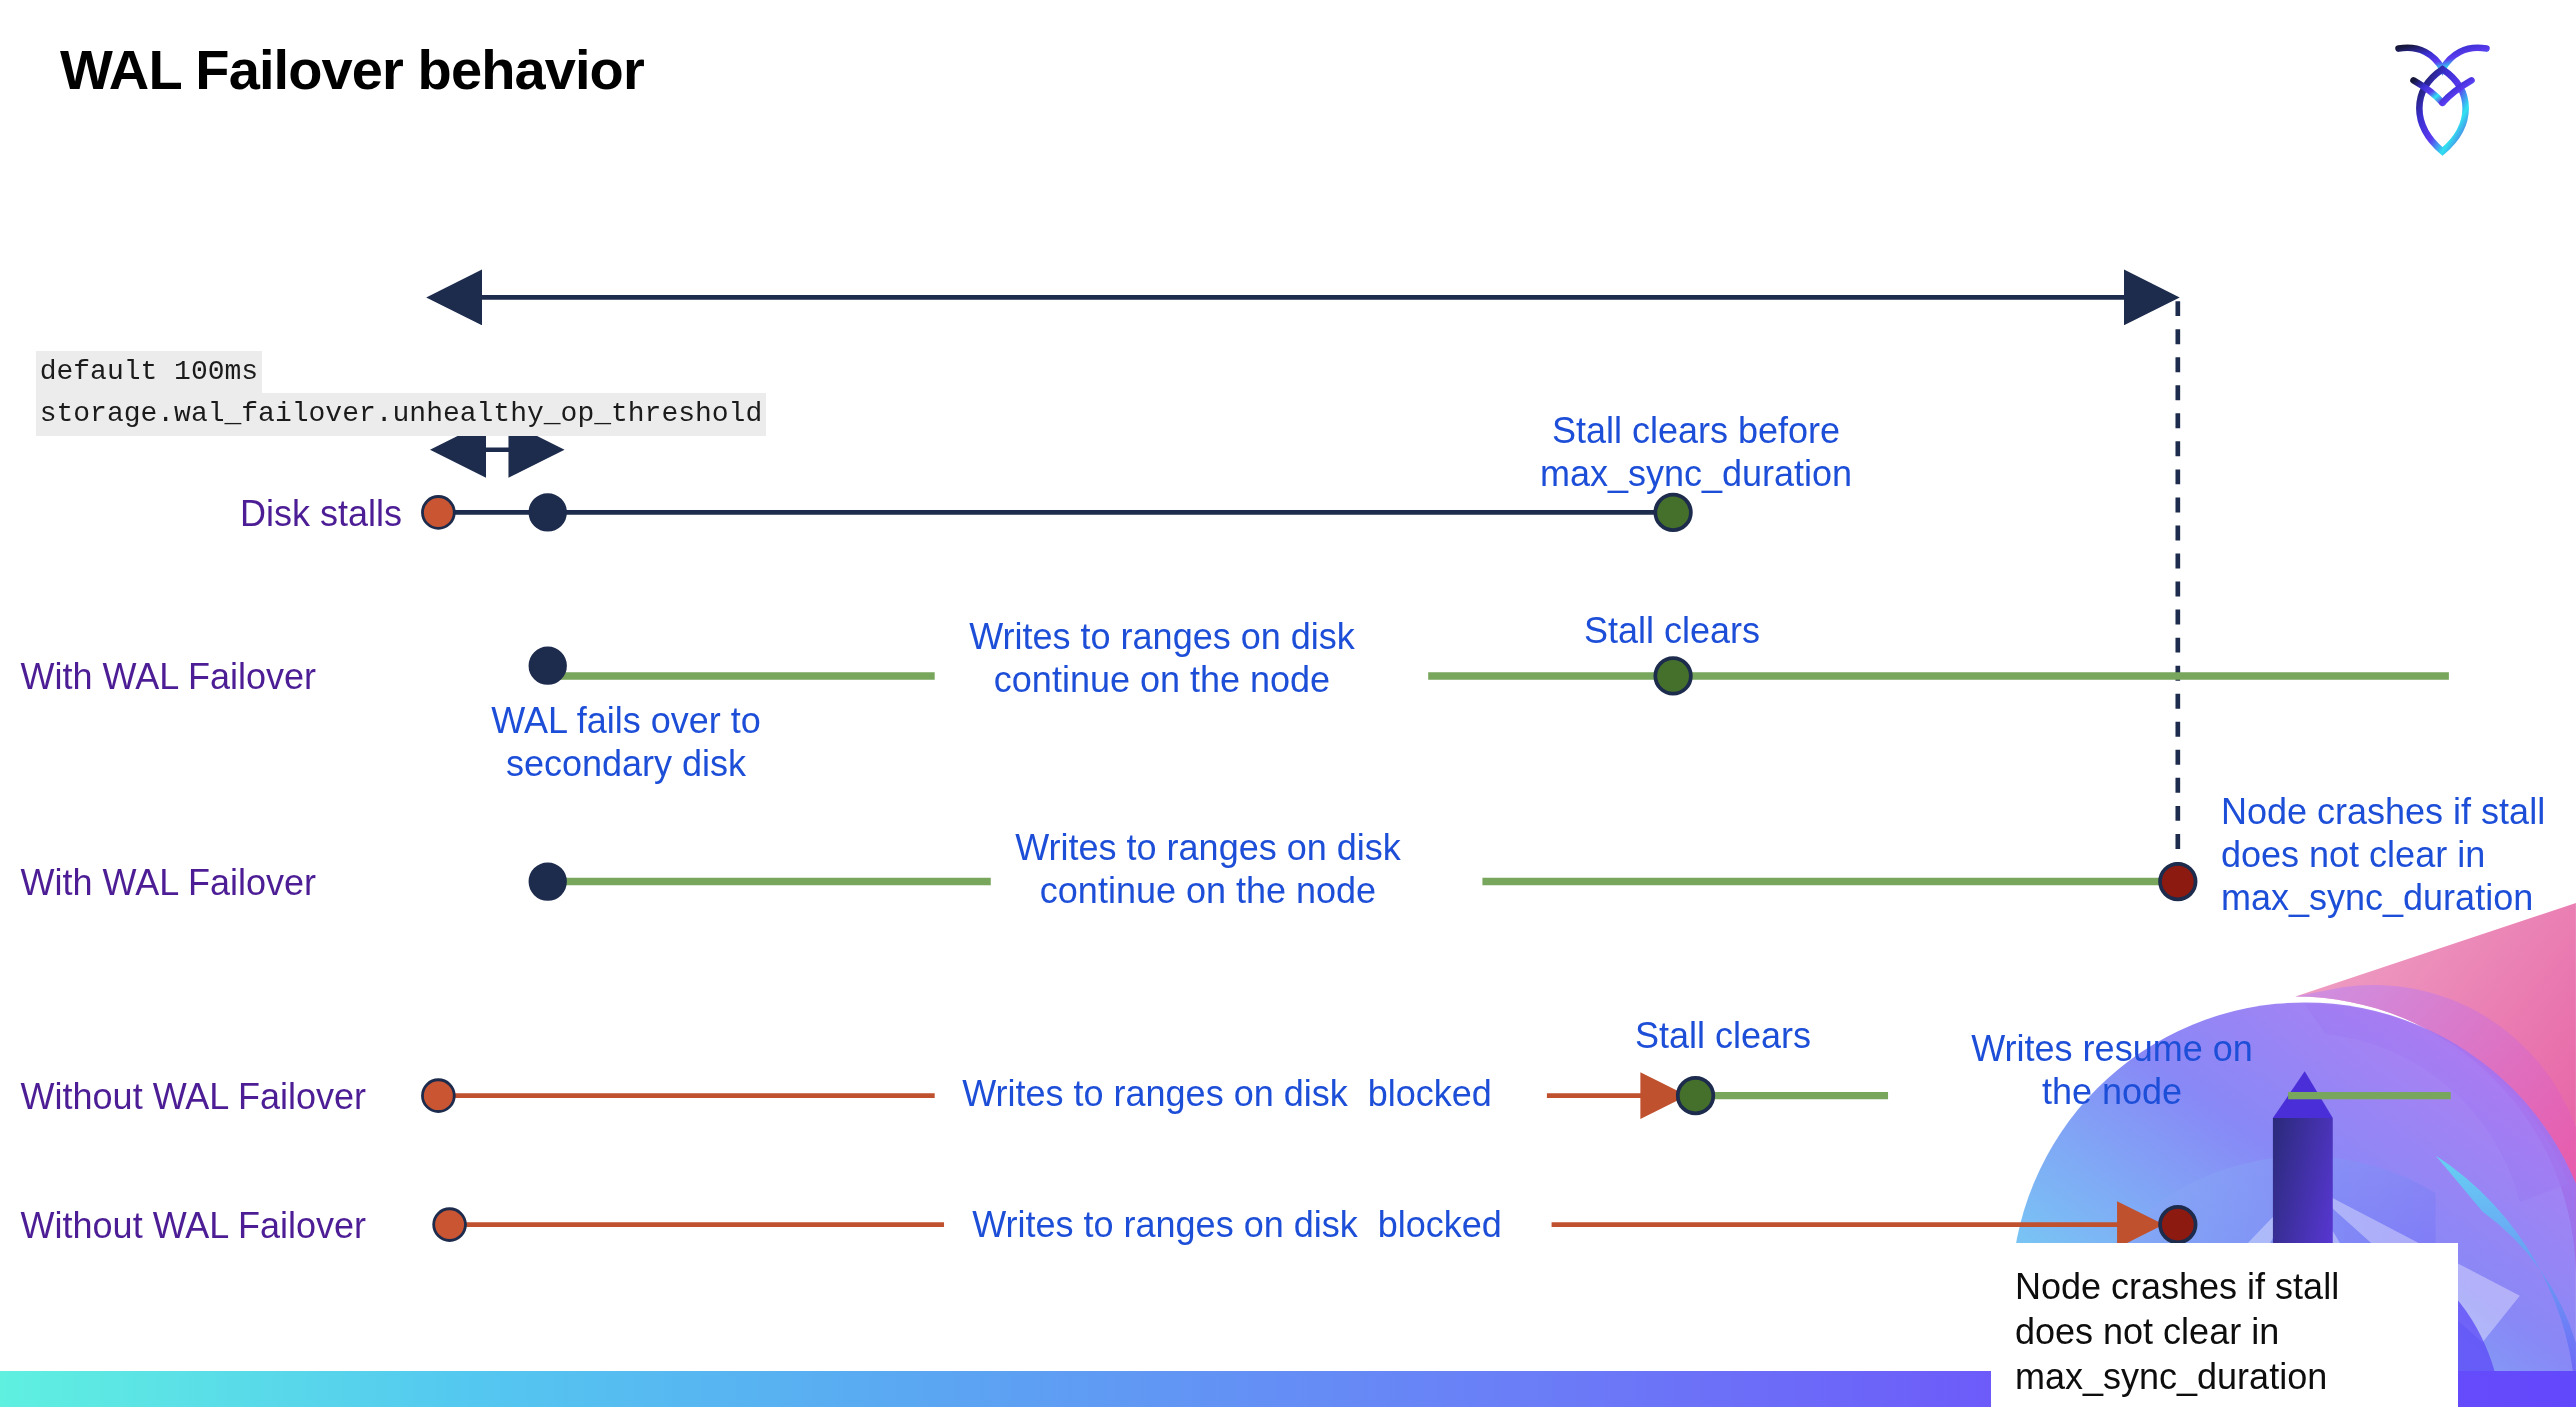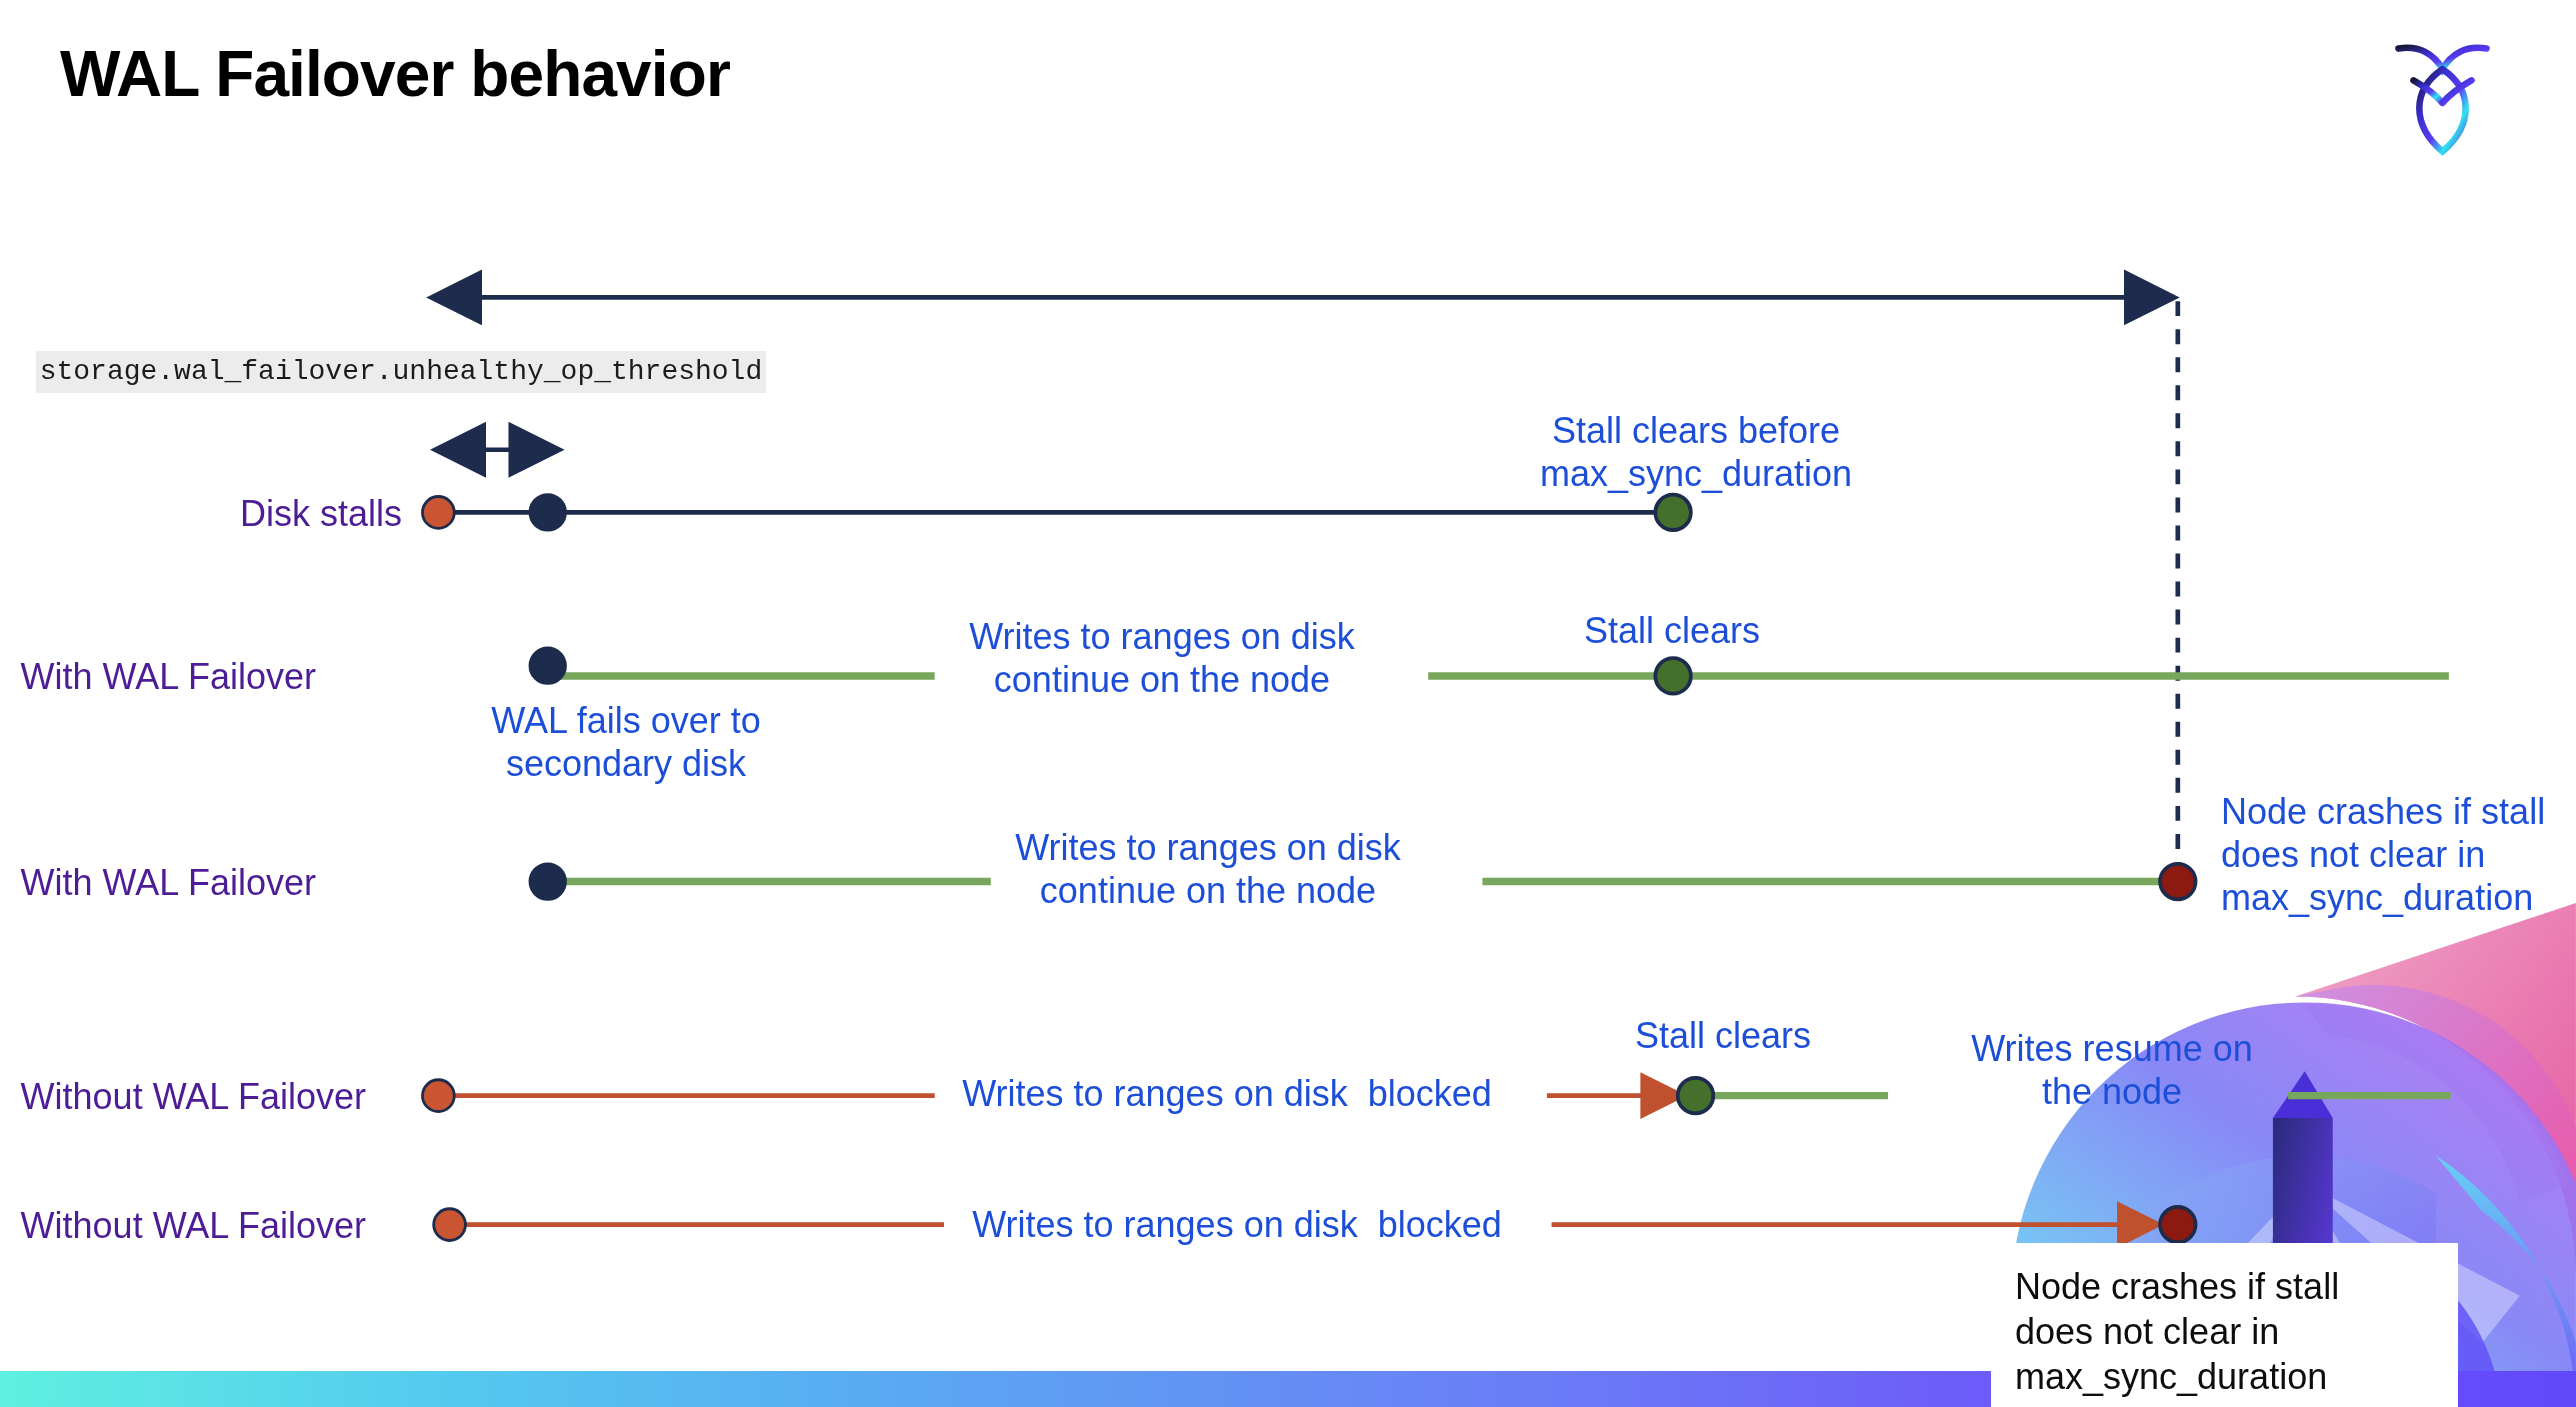--- a/index.html
+++ b/index.html
@@ -8,21 +8,21 @@
     background:#ffffff;
     font-family:"Liberation Sans", sans-serif;
     overflow:hidden;
     position:relative;
   }
   .slide{position:absolute;inset:0;overflow:hidden;}
 
   
   .title{
     position:absolute;left:60px;top:39px;
-    font-size:64px;font-weight:bold;letter-spacing:-0.9px;
+    font-size:56px;font-weight:bold;letter-spacing:-0.9px;
     color:#000000;line-height:1.1;white-space:nowrap;
   }
 
   
   .logo{position:absolute;left:2391px;top:28px;width:103px;height:131px;}
 
   
   .deco{position:absolute;right:0;bottom:0;width:580px;height:505px;pointer-events:none;}
 
   
@@ -202,20 +202,21 @@
       <circle cx="2330" cy="1310" r="19" fill="#8c1a11" stroke="#1d2b4d" stroke-width="4"></circle>
     </g>
   </svg>
 
   <div class="bottombar"></div>
 
   <div class="code-ann" style="left:1142px;top:258px;">
   </div>
 
   <div class="code-ann" style="left:36px;top:351px;">
+    <div><span>default 100ms</span></div>
     <div><span>storage.wal_failover.unhealthy_op_threshold</span></div>
   </div>
 
   <div class="rowlabel right" style="left:402px;top:493px;">Disk stalls</div>
   <div class="rowlabel" style="left:20.6px;top:656px;">With WAL Failover</div>
   <div class="rowlabel" style="left:20.6px;top:862px;">With WAL Failover</div>
   <div class="rowlabel" style="left:20.6px;top:1076px;">Without WAL Failover</div>
   <div class="rowlabel" style="left:20.6px;top:1205px;">Without WAL Failover</div>
 
   <div class="caption c" style="left:1696px;top:409px;">Stall clears before

